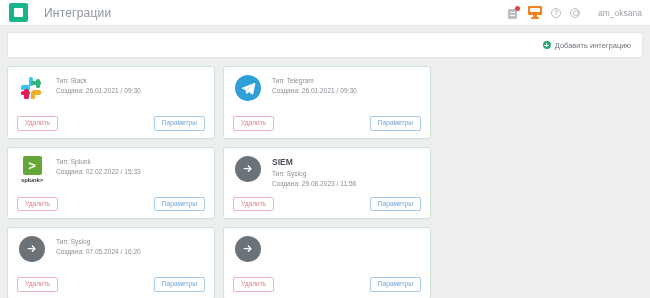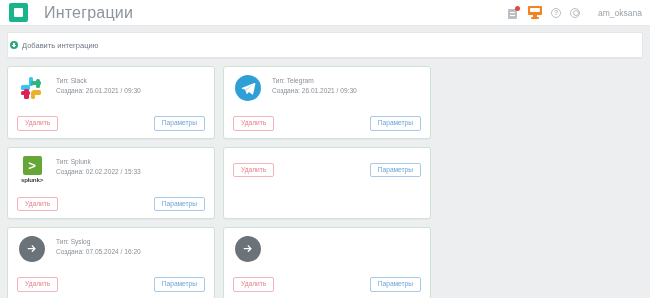--- a/index.html
+++ b/index.html
@@ -26,21 +26,21 @@
     display: flex; align-items: center; justify-content: center;
     flex: 0 0 auto;
   }
   .logo-inner {
     width: 9px; height: 9px;
     background: #ffffff;
     border-radius: 1px;
   }
   .page-title {
     margin-left: 16px;
-    font-size: 16px;
+    font-size: 12px;
     color: #8e959c;
     font-weight: 400;
     letter-spacing: .2px;
   }
   .topbar-right {
     margin-left: auto;
     display: flex;
     align-items: center;
     gap: 9px;
   }
@@ -111,21 +111,21 @@
   }
 
   
   .toolbar-panel {
     margin: 6px 7px 0 7px;
     height: 26px;
     background: #ffffff;
     border: 1px solid #e4e6e9;
     border-radius: 2px;
     display: flex; align-items: center;
-    justify-content: flex-start;
+    justify-content: flex-end;
     padding-right: 9px;
     box-shadow: 0 1px 1px rgba(0,0,0,.03);
   }
   .btn-add {
     display: inline-flex; align-items: center; gap: 4px;
     font-size: 7.5px;
     color: #6f7780;
     background: transparent;
     border: none;
     cursor: pointer;
@@ -318,55 +318,69 @@
         <div class="card-meta">Создана: 02.02.2022 / 15:33</div>
       </div>
     </div>
     <div class="card-actions">
       <button class="btn-del">Удалить</button>
       <button class="btn-params">Параметры</button>
     </div>
   </div>
 
   <div class="card">
-    <div class="card-actions">
-      <button class="btn-del">Удалить</button>
-      <button class="btn-params">Параметры</button>
-    </div>
-  </div>
-
-  <div class="card">
     <div class="card-top">
       <div class="icon-wrap">
           <div class="arrow-logo">
             <svg viewBox="0 0 24 24">
               <path fill="#ffffff" d="M12.5 5.2 11 6.7l3.4 3.4H4.8v2.4h9.6L11 15.9l1.5 1.5 6-6z"></path>
             </svg>
           </div>
         </div>
       <div class="card-info">
+        <div class="card-name">SIEM</div>
         <div class="card-meta">Тип: Syslog</div>
-        <div class="card-meta">Создана: 07.05.2024 / 16:20</div>
+        <div class="card-meta">Создана: 29.08.2023 / 11:56</div>
       </div>
     </div>
     <div class="card-actions">
       <button class="btn-del">Удалить</button>
       <button class="btn-params">Параметры</button>
     </div>
   </div>
 
   <div class="card">
     <div class="card-top">
       <div class="icon-wrap">
           <div class="arrow-logo">
             <svg viewBox="0 0 24 24">
               <path fill="#ffffff" d="M12.5 5.2 11 6.7l3.4 3.4H4.8v2.4h9.6L11 15.9l1.5 1.5 6-6z"></path>
             </svg>
           </div>
         </div>
+      <div class="card-info">
+        <div class="card-meta">Тип: Syslog</div>
+        <div class="card-meta">Создана: 07.05.2024 / 16:20</div>
+      </div>
+    </div>
+    <div class="card-actions">
+      <button class="btn-del">Удалить</button>
+      <button class="btn-params">Параметры</button>
+    </div>
+  </div>
+
+  <div class="card">
+    <div class="card-top">
+      <div class="icon-wrap">
+          <div class="arrow-logo">
+            <svg viewBox="0 0 24 24">
+              <path fill="#ffffff" d="M12.5 5.2 11 6.7l3.4 3.4H4.8v2.4h9.6L11 15.9l1.5 1.5 6-6z"></path>
+            </svg>
+          </div>
+        </div>
     </div>
     <div class="card-actions">
       <button class="btn-del">Удалить</button>
       <button class="btn-params">Параметры</button>
     </div>
   </div>
 
 </div>
 
 </body></html>

